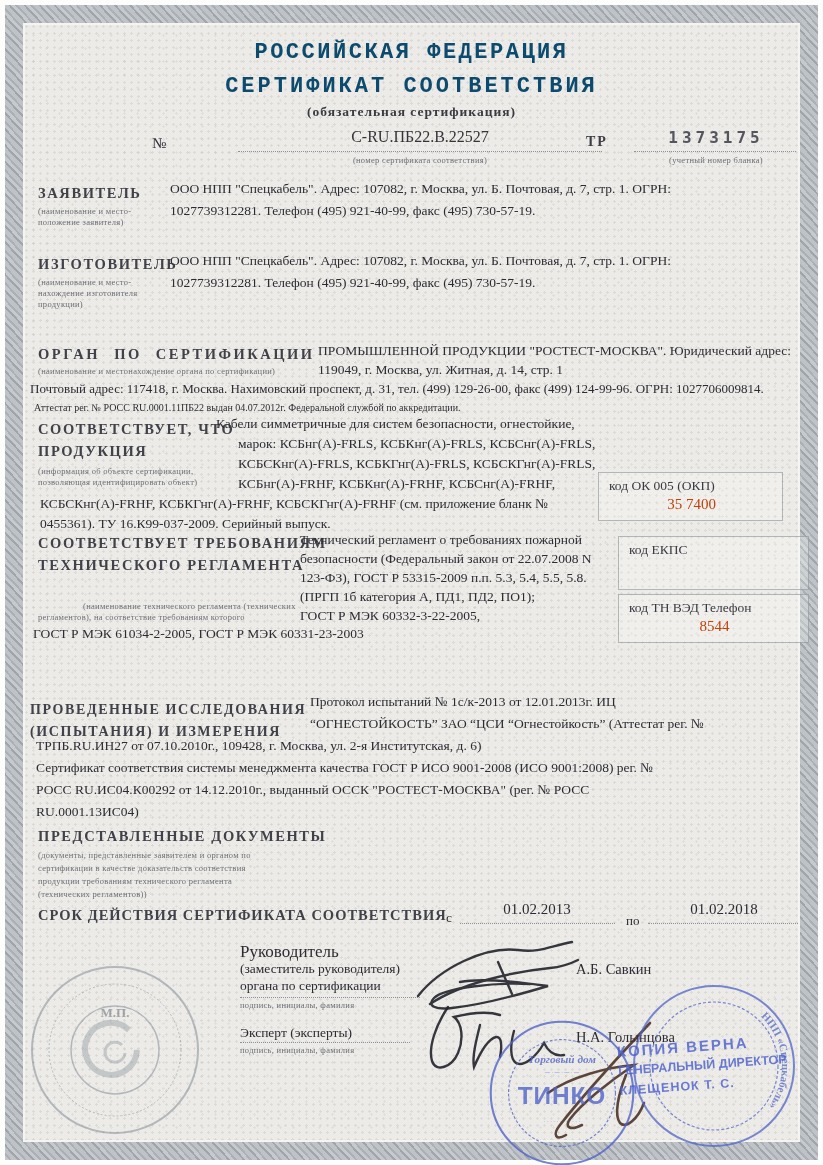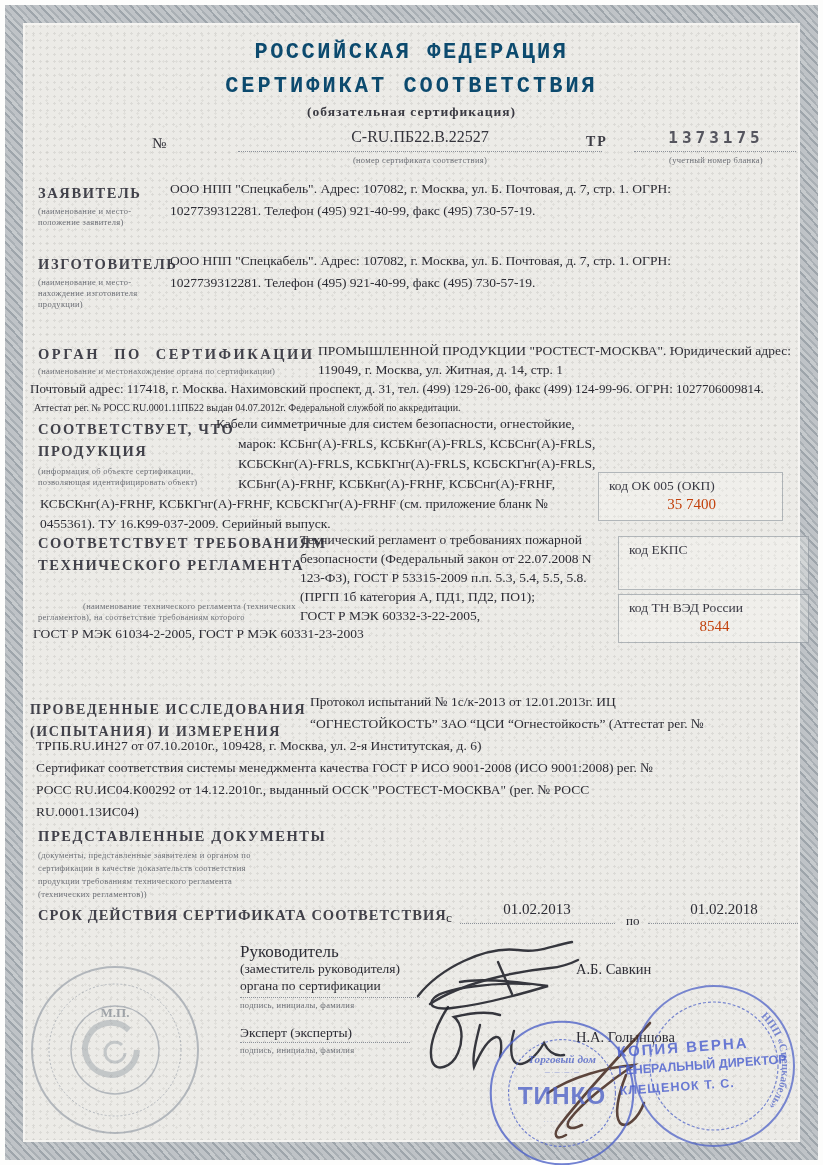--- a/index.html
+++ b/index.html
@@ -79,21 +79,21 @@
   <div class="abs txt" style="top:514px;left:40px;width:580px;line-height:20px;">0455361). ТУ 16.К99-037-2009. Серийный выпуск.</div>
 
   <div class="abs codebox" style="top:472px;left:588px;width:165px;margin-left:10px;">
     <div>код ОК 005 (ОКП)</div>
     <div class="codeval">35 7400</div>
   </div>
   <div class="abs codebox" style="top:536px;left:618px;width:171px;height:40px;">
     <div>код ЕКПС</div>
   </div>
   <div class="abs codebox" style="top:594px;left:618px;width:171px;">
-    <div>код ТН ВЭД России</div>
+    <div>код ТН ВЭД Телефон</div>
     <div class="codeval">8544</div>
   </div>
 
   <div class="abs lbl" style="top:533px;left:38px;">СООТВЕТСТВУЕТ ТРЕБОВАНИЯМ</div>
   <div class="abs lbl" style="top:555px;left:38px;">ТЕХНИЧЕСКОГО  РЕГЛАМЕНТА</div>
   <div class="abs cap" style="top:601px;left:38px;margin-left:45px;">(наименование технического регламента (технических</div>
   <div class="abs cap" style="top:612px;left:38px;">регламентов), на соответствие требованиям которого</div>
   <div class="abs txt" style="top:530px;left:300px;width:315px;line-height:19px;">Технический регламент о требованиях пожарной</div>
   <div class="abs txt" style="top:549px;left:300px;width:315px;line-height:19px;">безопасности (Федеральный закон от 22.07.2008 N</div>
   <div class="abs txt" style="top:568px;left:300px;width:315px;line-height:19px;">123-ФЗ), ГОСТ Р 53315-2009 п.п. 5.3, 5.4, 5.5, 5.8.</div>

